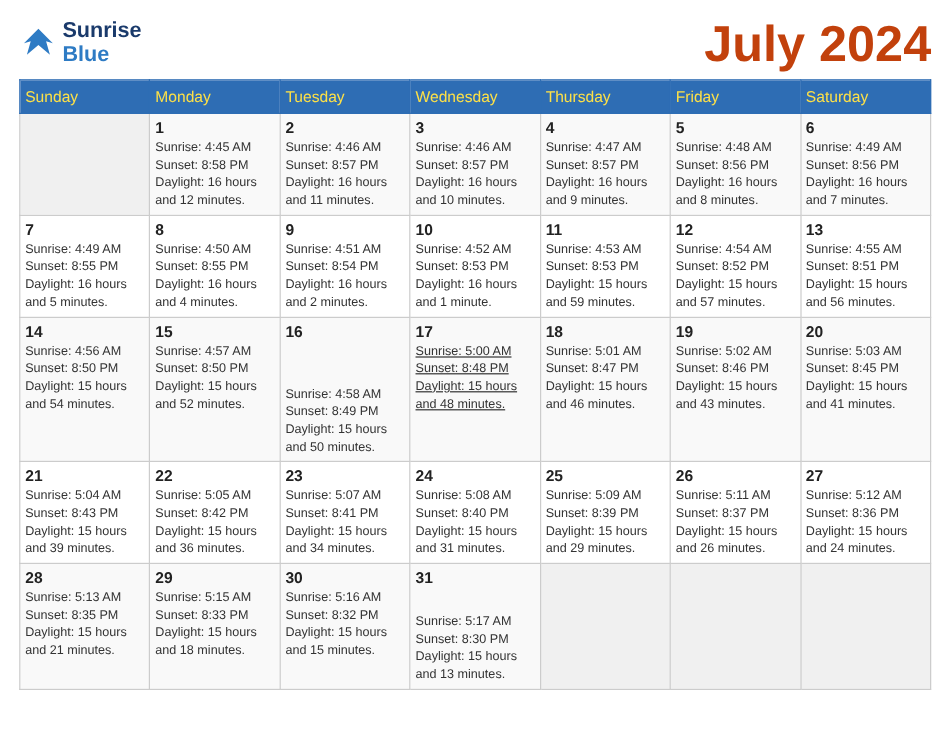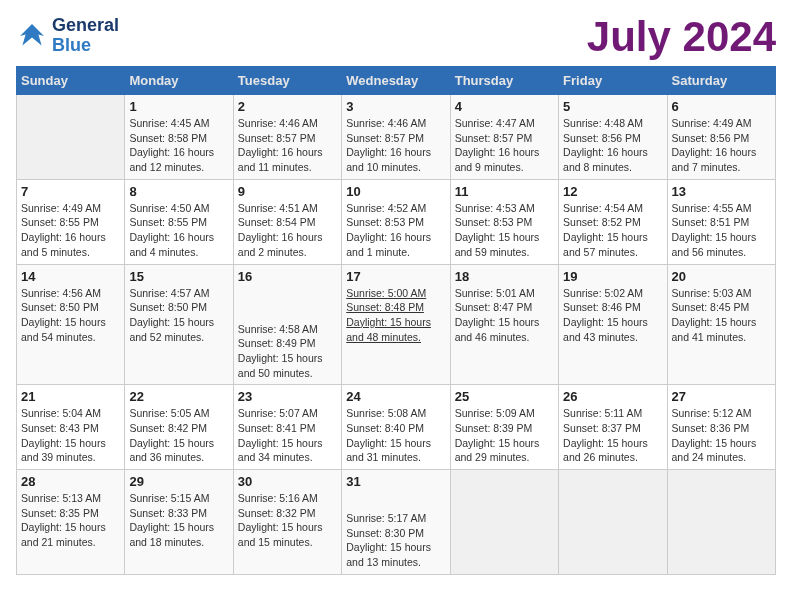--- a/index.html
+++ b/index.html
@@ -33,40 +33,40 @@
     .logo-bird {
       width: 32px;
       height: 32px;
     }
     .title-section {
       text-align: right;
     }
     .month-title {
       font-size: 42px;
       font-weight: bold;
-      color: #701a75;
+      color: #c2410c;
       line-height: 1;
     }
     .location-title {
       font-size: 18px;
       color: #333;
       margin-top: 2px;
     }
     table {
       width: 100%;
       border-collapse: collapse;
       font-size: 11px;
     }
     thead tr th {
       background-color: #2e6db4;
-      color: #e5e5e5;
+      color: #fde047;
       padding: 6px 4px;
       text-align: left;
       font-size: 13px;
-      font-weight: bold;
+      font-weight: normal;
       border: 1px solid #2e6db4;
     }
     tbody tr td {
       border: 1px solid #ccc;
       padding: 4px 4px;
       vertical-align: top;
       width: calc(100% / 7);
       min-height: 80px;
     }
     tbody tr td .day-num {
@@ -93,21 +93,21 @@
   </style>
 </head>
 <body>
 
 <div class="header">
   <div class="logo">
     <svg class="logo-bird" viewBox="0 0 40 40">
       <polygon points="20,5 35,20 28,18 32,32 20,22 8,32 12,18 5,20" fill="#2e7bc4"></polygon>
     </svg>
     <div class="logo-text">
-      <div>General</div>
+      <div>Sunrise</div>
       <div><span>Blue</span></div>
     </div>
   </div>
   <div class="title-section">
     <div class="month-title">July 2024</div>
   </div>
 </div>
 
 <table>
   <thead>

